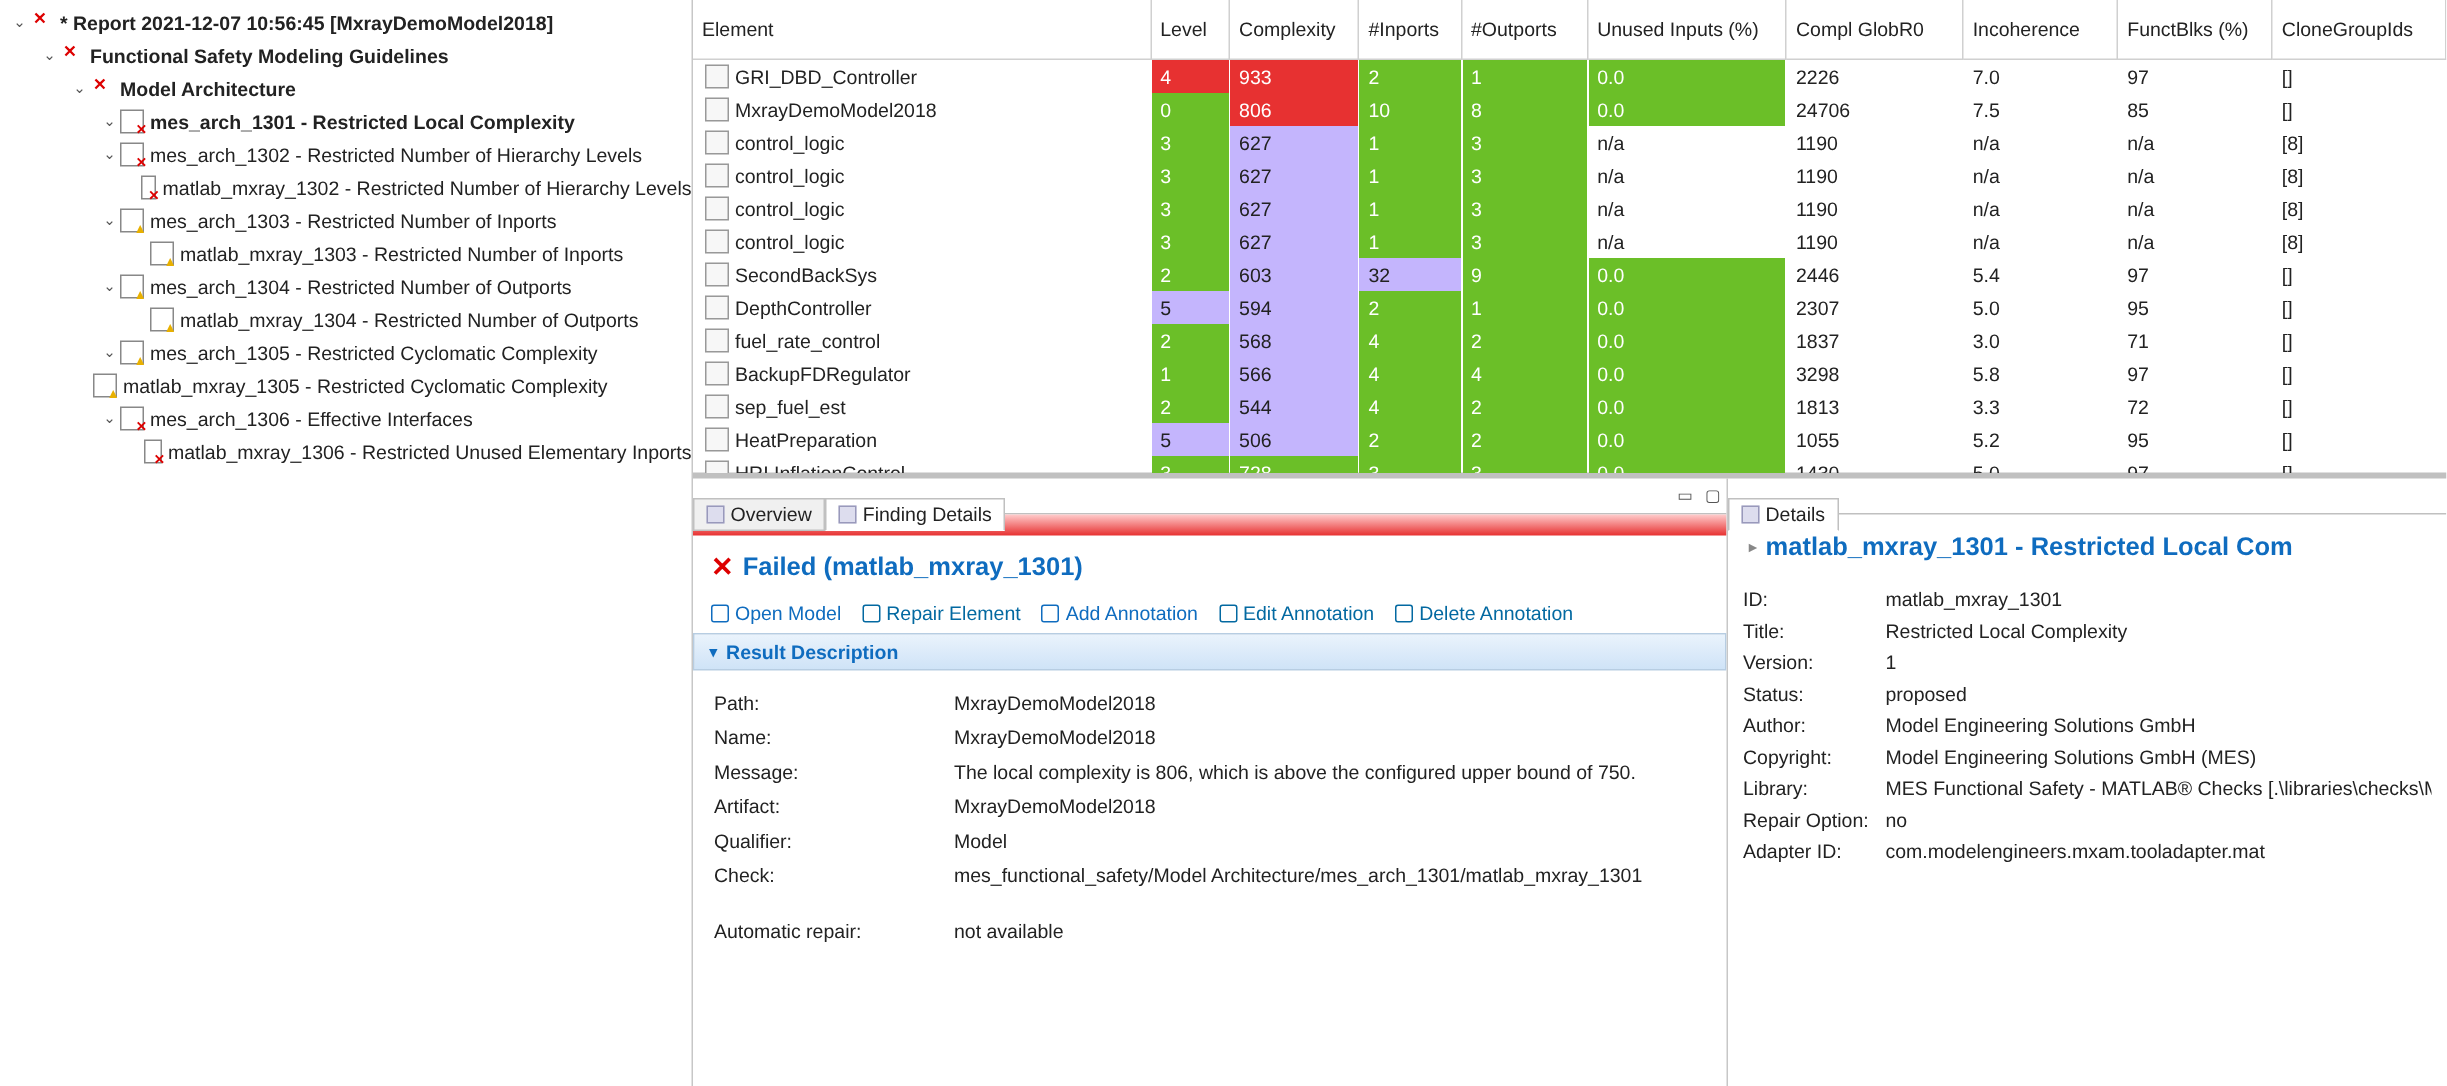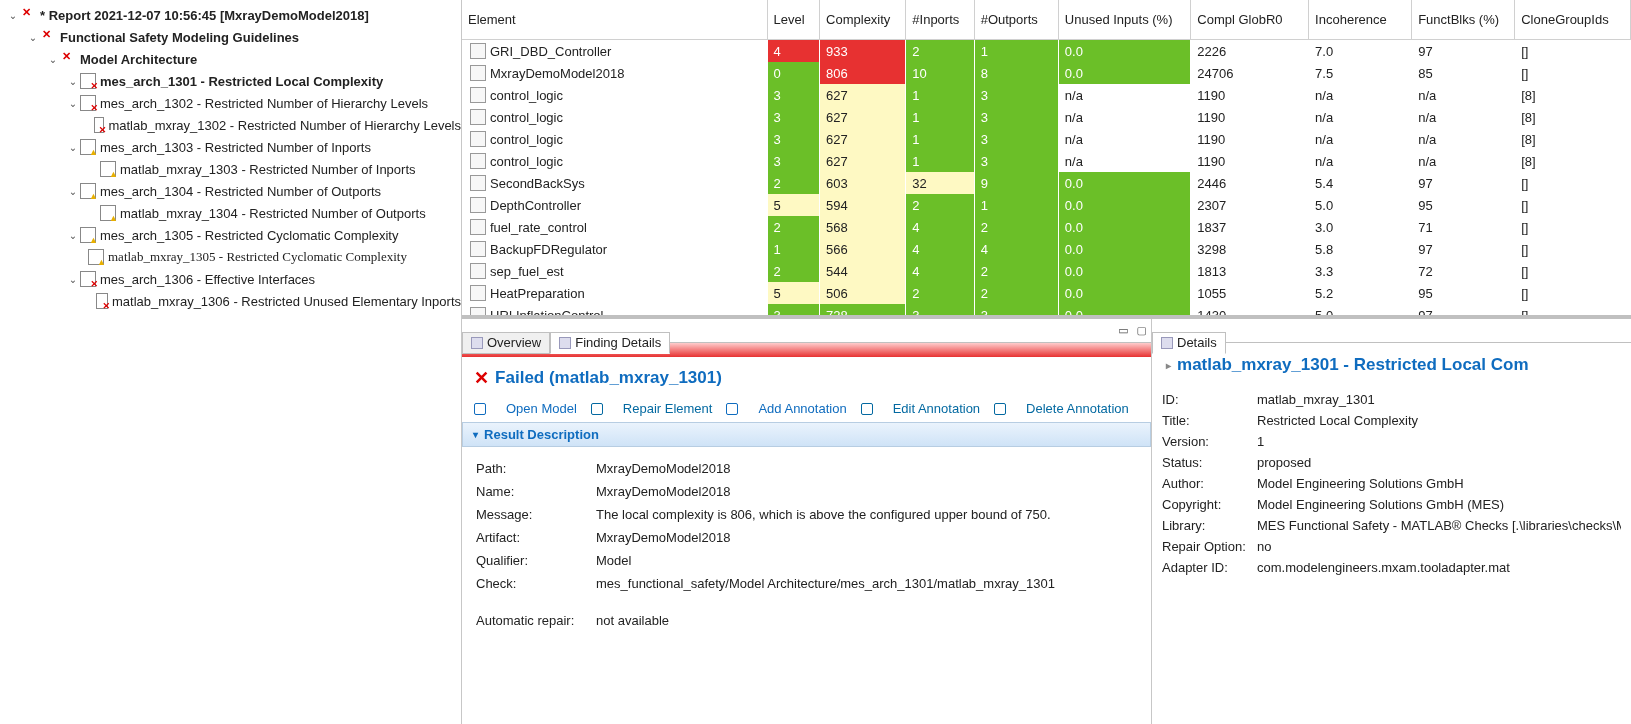--- a/index.html
+++ b/index.html
@@ -21,46 +21,46 @@
 
   
   .table-wrap { height: 319px; border-bottom:4px solid #c0c0c0; overflow:hidden; display:flex; flex-direction:column;}
   table { border-collapse: collapse; width: 100%; table-layout:fixed;}
   thead th { text-align:left; font-weight:normal; padding:12px 6px; height:22px; background:#fff; border-right:1px solid #d0d0d0; border-bottom:1px solid #d0d0d0; overflow:hidden; white-space:nowrap;}
   tbody td { padding:1px 6px; height:22px; border-right:1px solid transparent; overflow:hidden; white-space:nowrap;}
   tbody td.num { text-align:left;}
   td.el-cell { padding-left:28px; position:relative;}
   td.el-cell::before{content:""; position:absolute; left:8px; top:3px; width:14px; height:14px; background:#f7f7f7; border:1px solid #999;}
   .c-red   { background:#e73131; color:#fff; }
-  .c-yellow{ background:#fef9c3;margin-left:12px; }
+  .c-yellow{ background:#c4b5fd;margin-left:12px; }
   .c-green { background:#6bbf28; color:#fff; }
   .tbody-scroll{flex:1; overflow-y:scroll; overflow-x:hidden;}
 
   
   .bottom { flex:1; display:flex; min-height:0;}
   .bottom-left{ width:690px; min-width:690px; border-right:1px solid #c7c7c7; display:flex; flex-direction:column; overflow:hidden;}
   .bottom-right{ flex:1; display:flex; flex-direction:column; overflow:hidden;}
   .tabs{ display:flex; align-items:center; height:24px; border-bottom:1px solid #c0c0c0; gap:0;}
   .tab{ padding:2px 8px; border:1px solid #c0c0c0; border-bottom-color:#fff; background:#fff; display:flex; align-items:center; gap:4px; height:22px; position:relative; top:12px;}
   .tab.inactive{ background:#f0f0f0; border-bottom-color:#c0c0c0;}
   .tab .ti{width:12px;height:12px;background:#dde;border:1px solid #99b;}
   .tabs .filler{flex:1;}
   .tabs .winctrl{font-size:11px; color:#555; padding:0 4px; cursor:default;}
   .redband{height:14px; background:linear-gradient(#ffcccc,#e73131);}
   .fail-hdr{padding:10px 12px 8px; color:#0f6cbf; font-weight:bold; font-size:17px; display:flex; align-items:center; gap:6px;}
   .fail-hdr .x{color:#d00; font-size:18px; font-weight:bold;}
   .toolbar{display:flex; gap:14px; padding:4px 12px 6px; font-size:13px;}
-  .toolbar span{display:flex; align-items:center; gap:20px; cursor:default;}
+  .toolbar span{display:flex; align-items:center; gap:4px; cursor:default;}
   .toolbar .enabled{color:#0f6cbf;}
   .toolbar .disabled{color:#0369a1;}
   .toolbar .tic{width:12px;height:12px;border:1px solid currentColor;border-radius:2px;}
   .section-hdr{background:linear-gradient(#eaf3fc,#cfe3f7); border:1px solid #b7cde2; padding:4px 10px; color:#0f6cbf; font-weight:bold; display:flex; align-items:center; gap:6px;}
   .section-hdr .caret{font-size:10px;}
   .kv{padding:10px 14px;}
-  .kv .row{display:flex; padding:4px 0;}
+  .kv .row{display:flex; padding:4px 0;gap:40px;}
   .kv .k{width:120px;}
   .kv .v{flex:1;}
   .detail-title{color:#0f6cbf; font-weight:bold; font-size:17px; padding:12px 14px 10px; display:flex; align-items:center; gap:6px; white-space:nowrap; overflow:hidden;}
   .detail-title .chev{font-size:10px; color:#888;}
   .details-body{padding:4px 10px;}
   .details-body .row{display:flex; padding:3px 0;}
   .details-body .k{width:95px;}
   .details-body .v{flex:1; overflow:hidden; white-space:nowrap;}
 </style>
 </head>
@@ -116,21 +116,21 @@
       <div class="tree-row" style="padding-left: 86px;">
         <span class="tw"></span>
         <span class="ic ic-ye"></span>
         <span class="label">matlab_mxray_1304 - Restricted Number of Outports</span>
       </div>
       <div class="tree-row" style="padding-left: 66px;">
         <span class="tw">⌄</span>
         <span class="ic ic-ye"></span>
         <span class="label">mes_arch_1305 - Restricted Cyclomatic Complexity</span>
       </div>
-      <div class="tree-row" style="padding-left: 74px; font-family: Liberation Serif, serif;">
+      <div class="tree-row" style="padding-left: 48px;">
         <span class="tw"></span>
         <span class="ic ic-ye"></span>
         <span class="label">matlab_mxray_1305 - Restricted Cyclomatic Complexity</span>
       </div>
       <div class="tree-row" style="padding-left: 66px;">
         <span class="tw">⌄</span>
         <span class="ic ic-rd"></span>
         <span class="label">mes_arch_1306 - Effective Interfaces</span>
       </div>
       <div class="tree-row" style="padding-left: 86px;">

